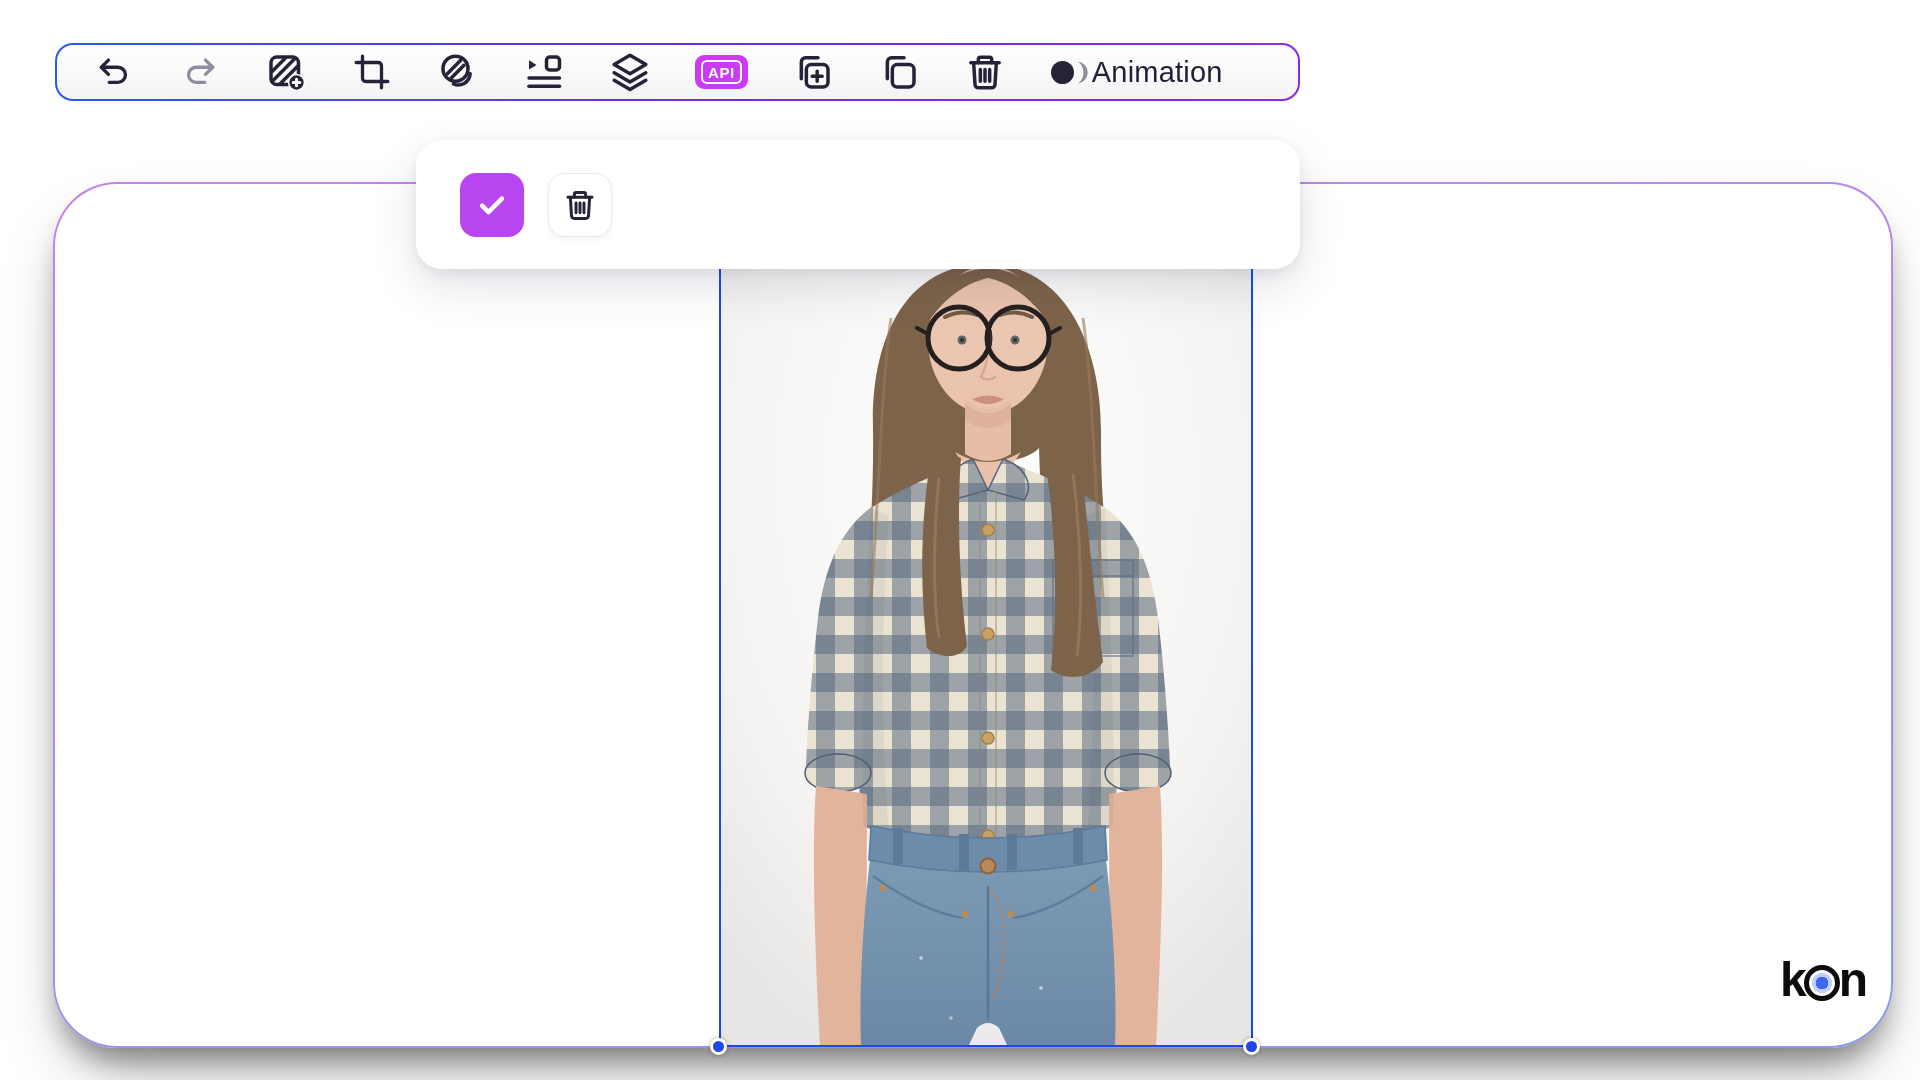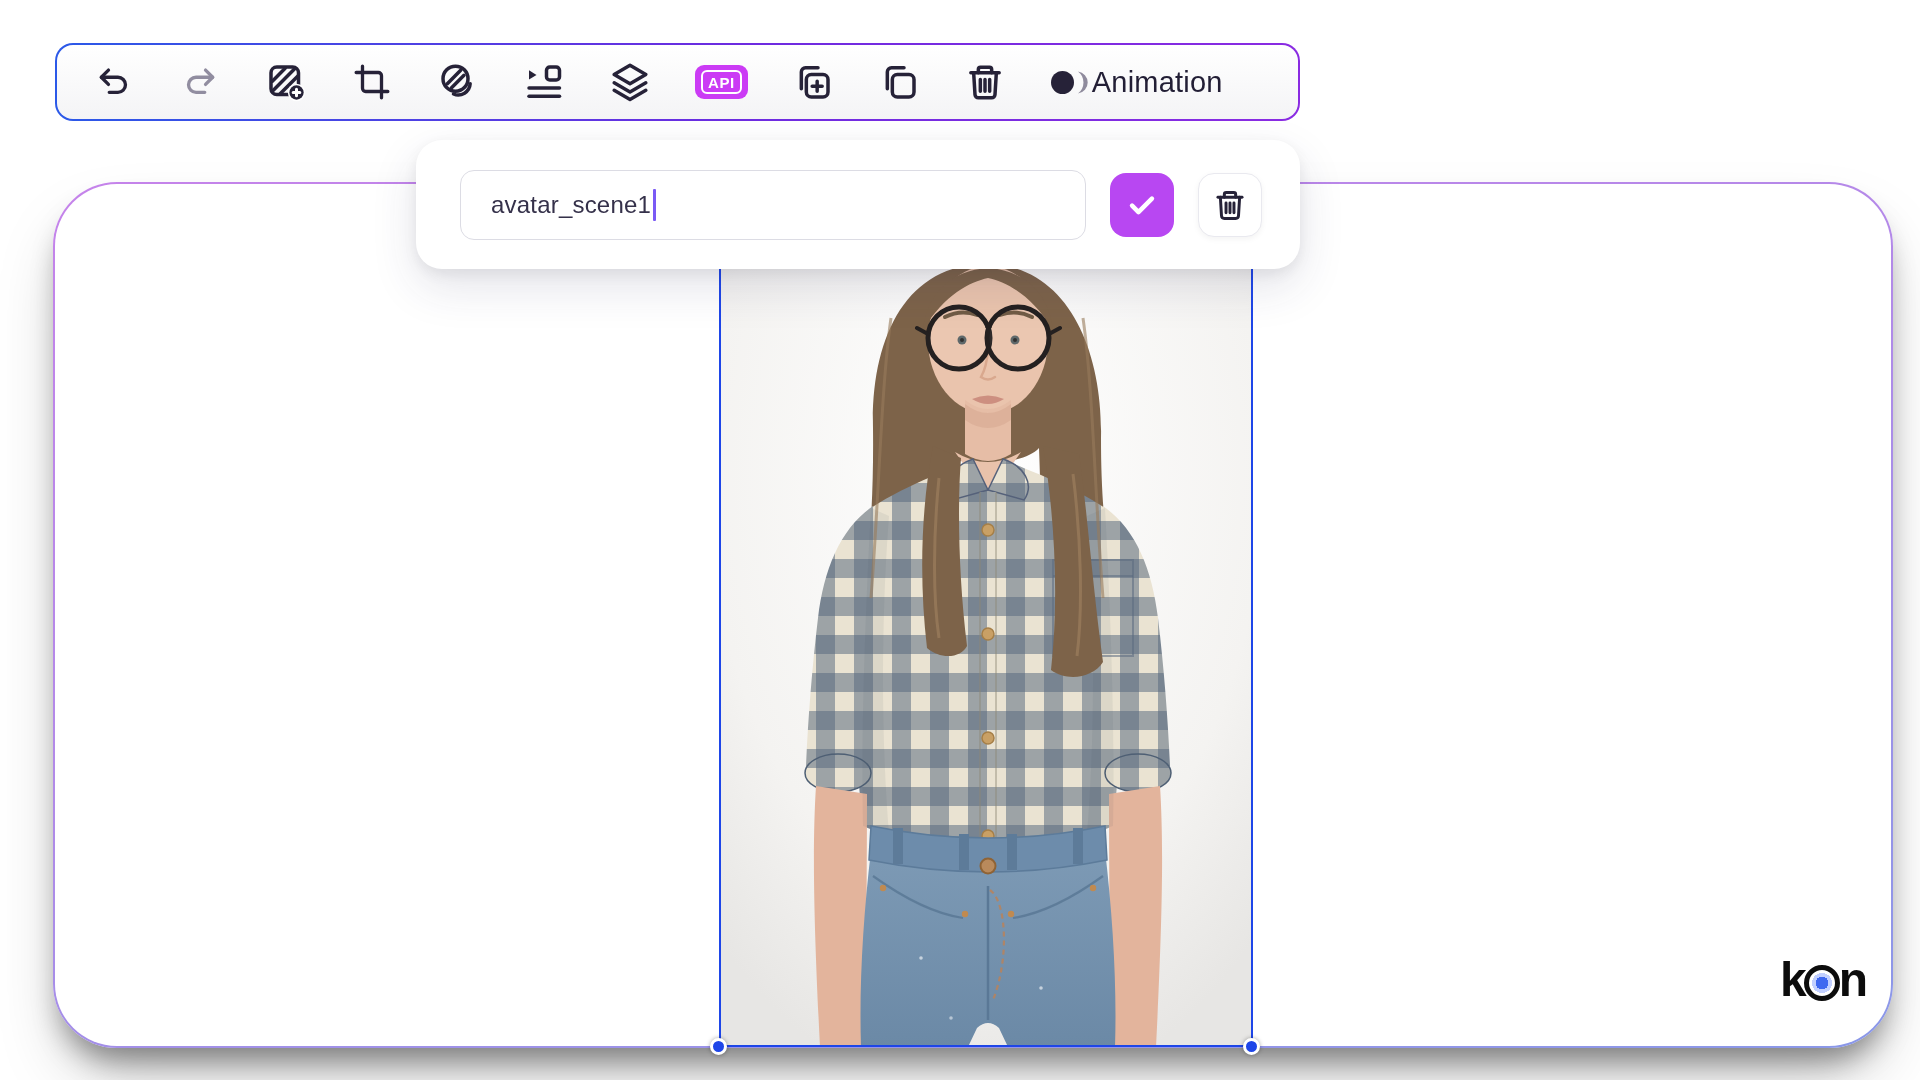--- a/index.html
+++ b/index.html
@@ -1,20 +1,20 @@
 <!DOCTYPE html>
 <html><head>
 <meta charset="utf-8">
 <style>
   html,body{margin:0;padding:0;width:1920px;height:1080px;overflow:hidden;
     background:#ffffff;font-family:"Liberation Sans",sans-serif;}
   *{box-sizing:border-box;}
 
   
-  .toolbar{position:absolute;left:55px;top:43px;width:1245px;height:78px;
+  .toolbar{position:absolute;left:55px;top:43px;width:1245px;height:58px;
     border-radius:18px;padding:2px;z-index:50;
     background:linear-gradient(90deg,#2b59e8 0%,#6d2be0 55%,#8a2be2 100%);}
   .toolbar-inner{width:100%;height:100%;border-radius:16px;
     background:linear-gradient(180deg,#ffffff 0%,#f4f4f6 100%);
     display:flex;align-items:center;padding:0 36px;gap:44px;}
   .tool-btn{width:42px;height:44px;display:flex;align-items:center;justify-content:center;
     background:none;border:none;padding:0;cursor:pointer;flex:0 0 auto;}
   .tool-btn svg{display:block;}
   .ic{stroke:#262238;stroke-width:2.1;fill:none;stroke-linecap:round;stroke-linejoin:round;}
   .ic-dim{stroke:#918da0;}
@@ -267,24 +267,20 @@
         <circle cx="12.5" cy="13.5" r="11.5" fill="#262238"></circle>
         <path d="M28 2.4 A11.2 11.2 0 0 1 28 24.6 A14 14 0 0 0 28 2.4 Z" fill="#8f8b9d"></path>
       </svg>
       <span class="anim-label">Animation</span>
     </button>
 
   </div>
 </div>
 
 <div class="rename-panel">
-  <div class="text-input">
-    <span class="value">avatar_scene1</span>
-    <span class="caret"></span>
-  </div>
   <button class="confirm-btn">
     <svg width="34" height="34" viewBox="0 0 24 24" fill="none" stroke="#ffffff" stroke-width="3.2" stroke-linecap="round" stroke-linejoin="round">
       <path d="M5 12.5 L9.5 17 L19 7.5"></path>
     </svg>
   </button>
   <button class="panel-trash-btn">
     <svg class="ic" width="34" height="34" viewBox="0 0 24 24" stroke-width="2.1">
       <path d="M3.5 6.5 H20.5"></path>
       <path d="M8 6.5 V4.5 a1.3 1.3 0 0 1 1.3 -1.3 h5.4 a1.3 1.3 0 0 1 1.3 1.3 V6.5"></path>
       <path d="M18.8 6.5 L18 19.6 a2 2 0 0 1 -2 1.9 H8 a2 2 0 0 1 -2 -1.9 L5.2 6.5"></path>

